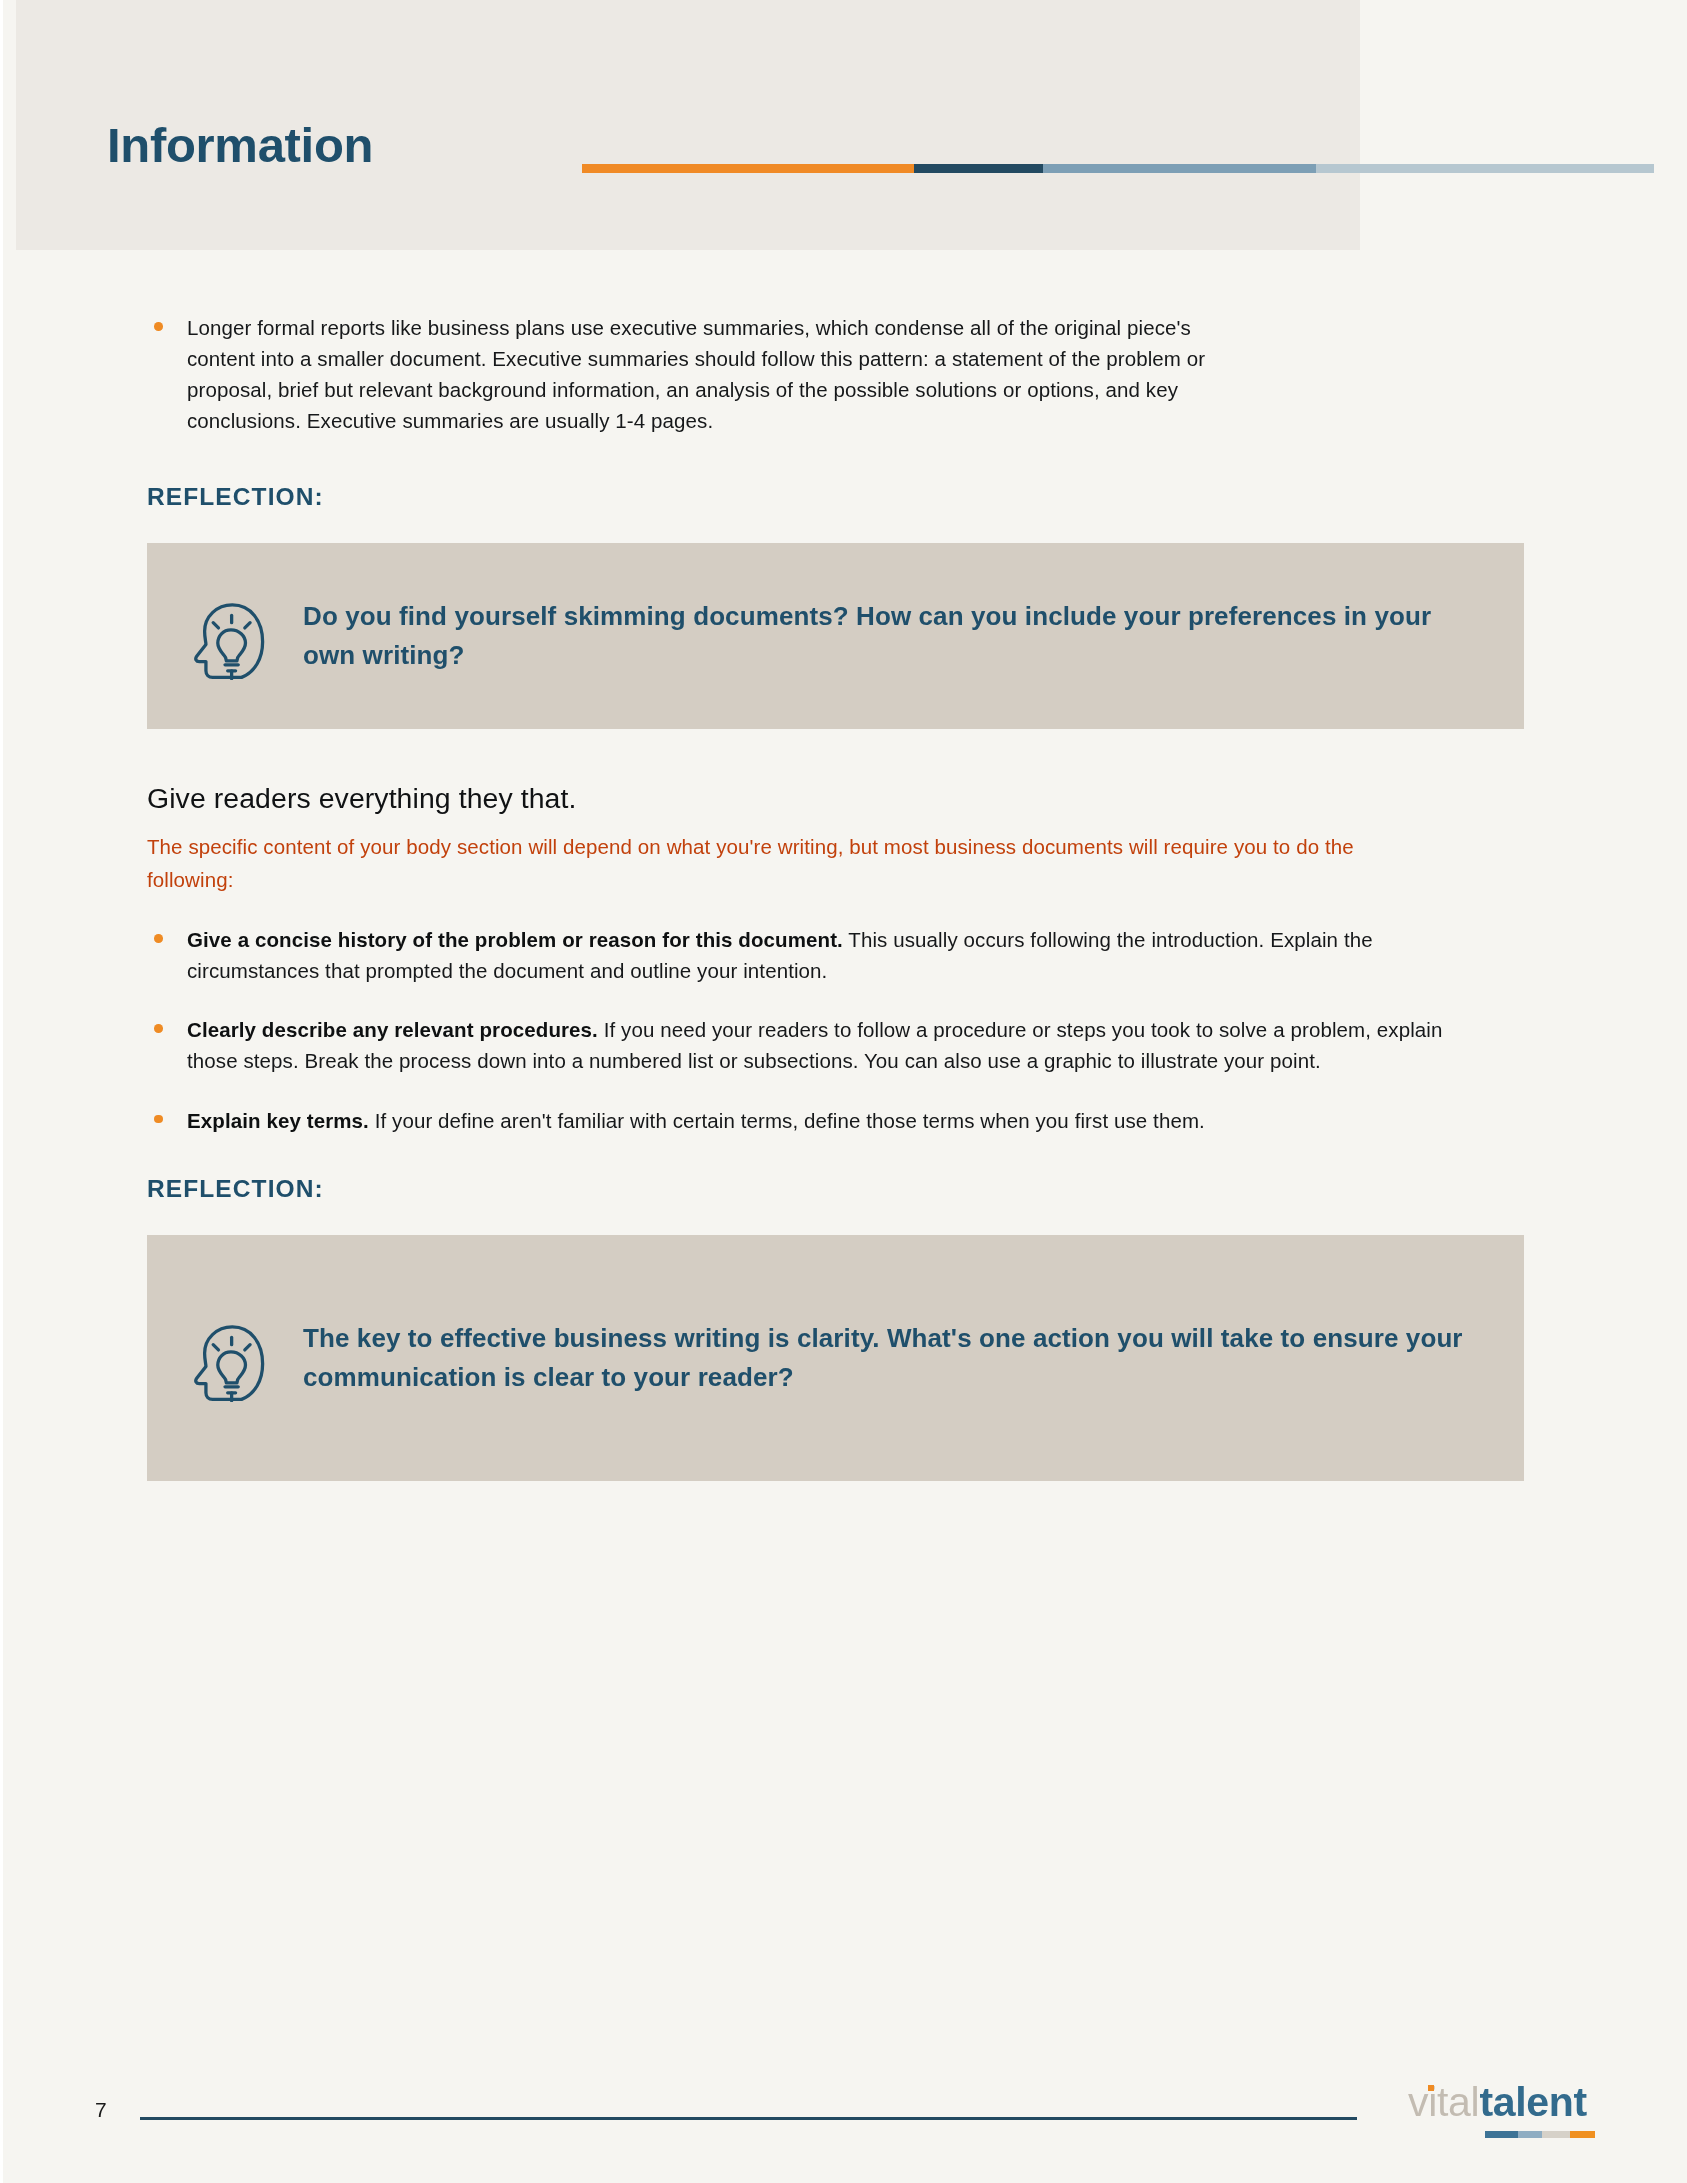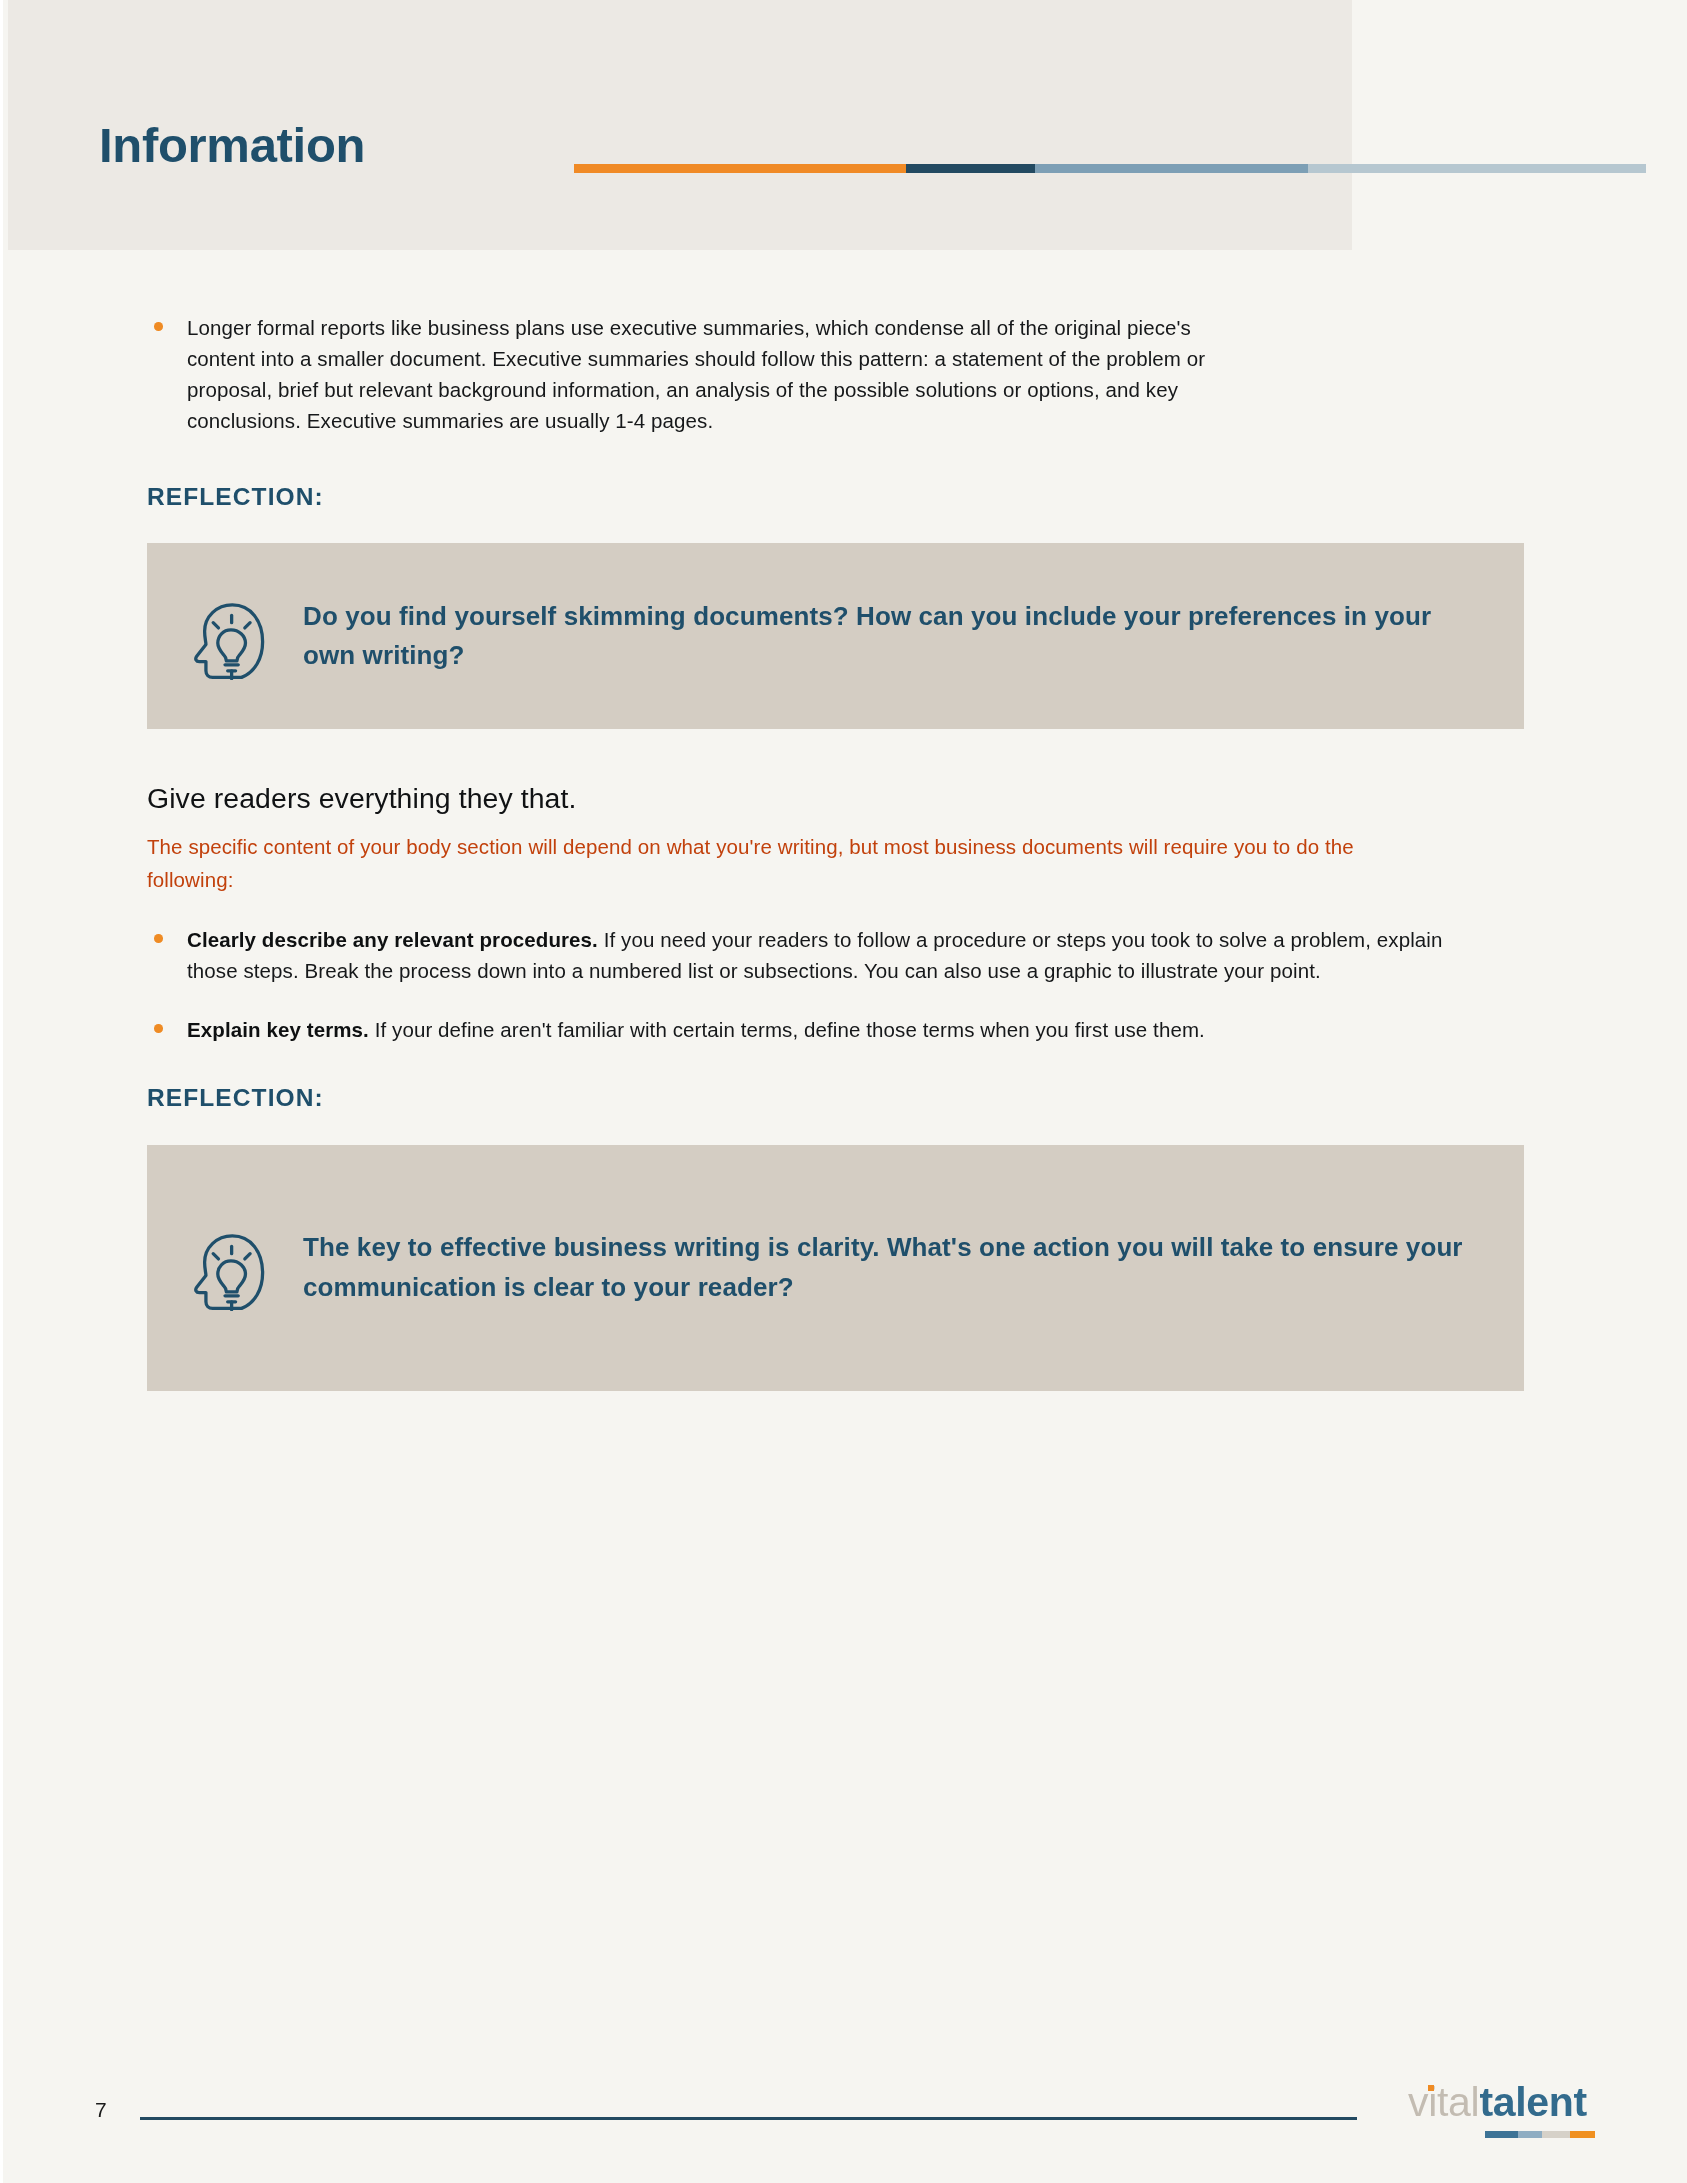--- a/index.html
+++ b/index.html
@@ -25,21 +25,21 @@
   .page-left-edge {
     position: absolute;
     left: 0; top: 0;
     width: 3.3px; height: 2183px;
     background: #ffffff;
   }
 
   
   .header-band {
     position: absolute;
-    left: 8px; top: 0;
+    left: 16px; top: 0;
     width: 1344px;
     height: 250px;
     background: #ece9e4;
   }
   .header-title {
     position: absolute;
     left: 91px;
     top: 121px;
     font-size: 49px;
     font-weight: 700;
@@ -267,20 +267,24 @@
           <path d="M91 45 L83 53" stroke="#1f4f6b" stroke-width="5" stroke-linecap="round"></path>
         </svg>
       </div>
       <div class="callout-text">Do you find yourself skimming documents? How can you include your preferences in your own writing?</div>
     </div>
 
     <div class="section-heading" style="margin-top:52px;">Give readers everything they that.</div>
     <div class="section-para" style="margin-top:16px;">The specific content of your body section will depend on what you're writing, but most business documents will require you to do the following:</div>
 
     <ul class="bullet-list" style="margin-top:28px;">
+      <li class="bullet-item" style="width:1270px;">
+        <span class="dot"></span>
+        <b>Give a concise history of the problem or reason for this document.</b><span> This usually occurs following the introduction. Explain the circumstances that prompted the document and outline your intention.</span>
+      </li>
       <li class="bullet-item" style="width:1290px; margin-top:28px;">
         <span class="dot"></span>
         <b>Clearly describe any relevant procedures.</b><span> If you need your readers to follow a procedure or steps you took to solve a problem, explain those steps. Break the process down into a numbered list or subsections. You can also use a graphic to illustrate your point.</span>
       </li>
       <li class="bullet-item" style="width:1290px; margin-top:28px;">
         <span class="dot"></span>
         <b>Explain key terms.</b><span> If your define aren't familiar with certain terms, define those terms when you first use them.</span>
       </li>
     </ul>
 

